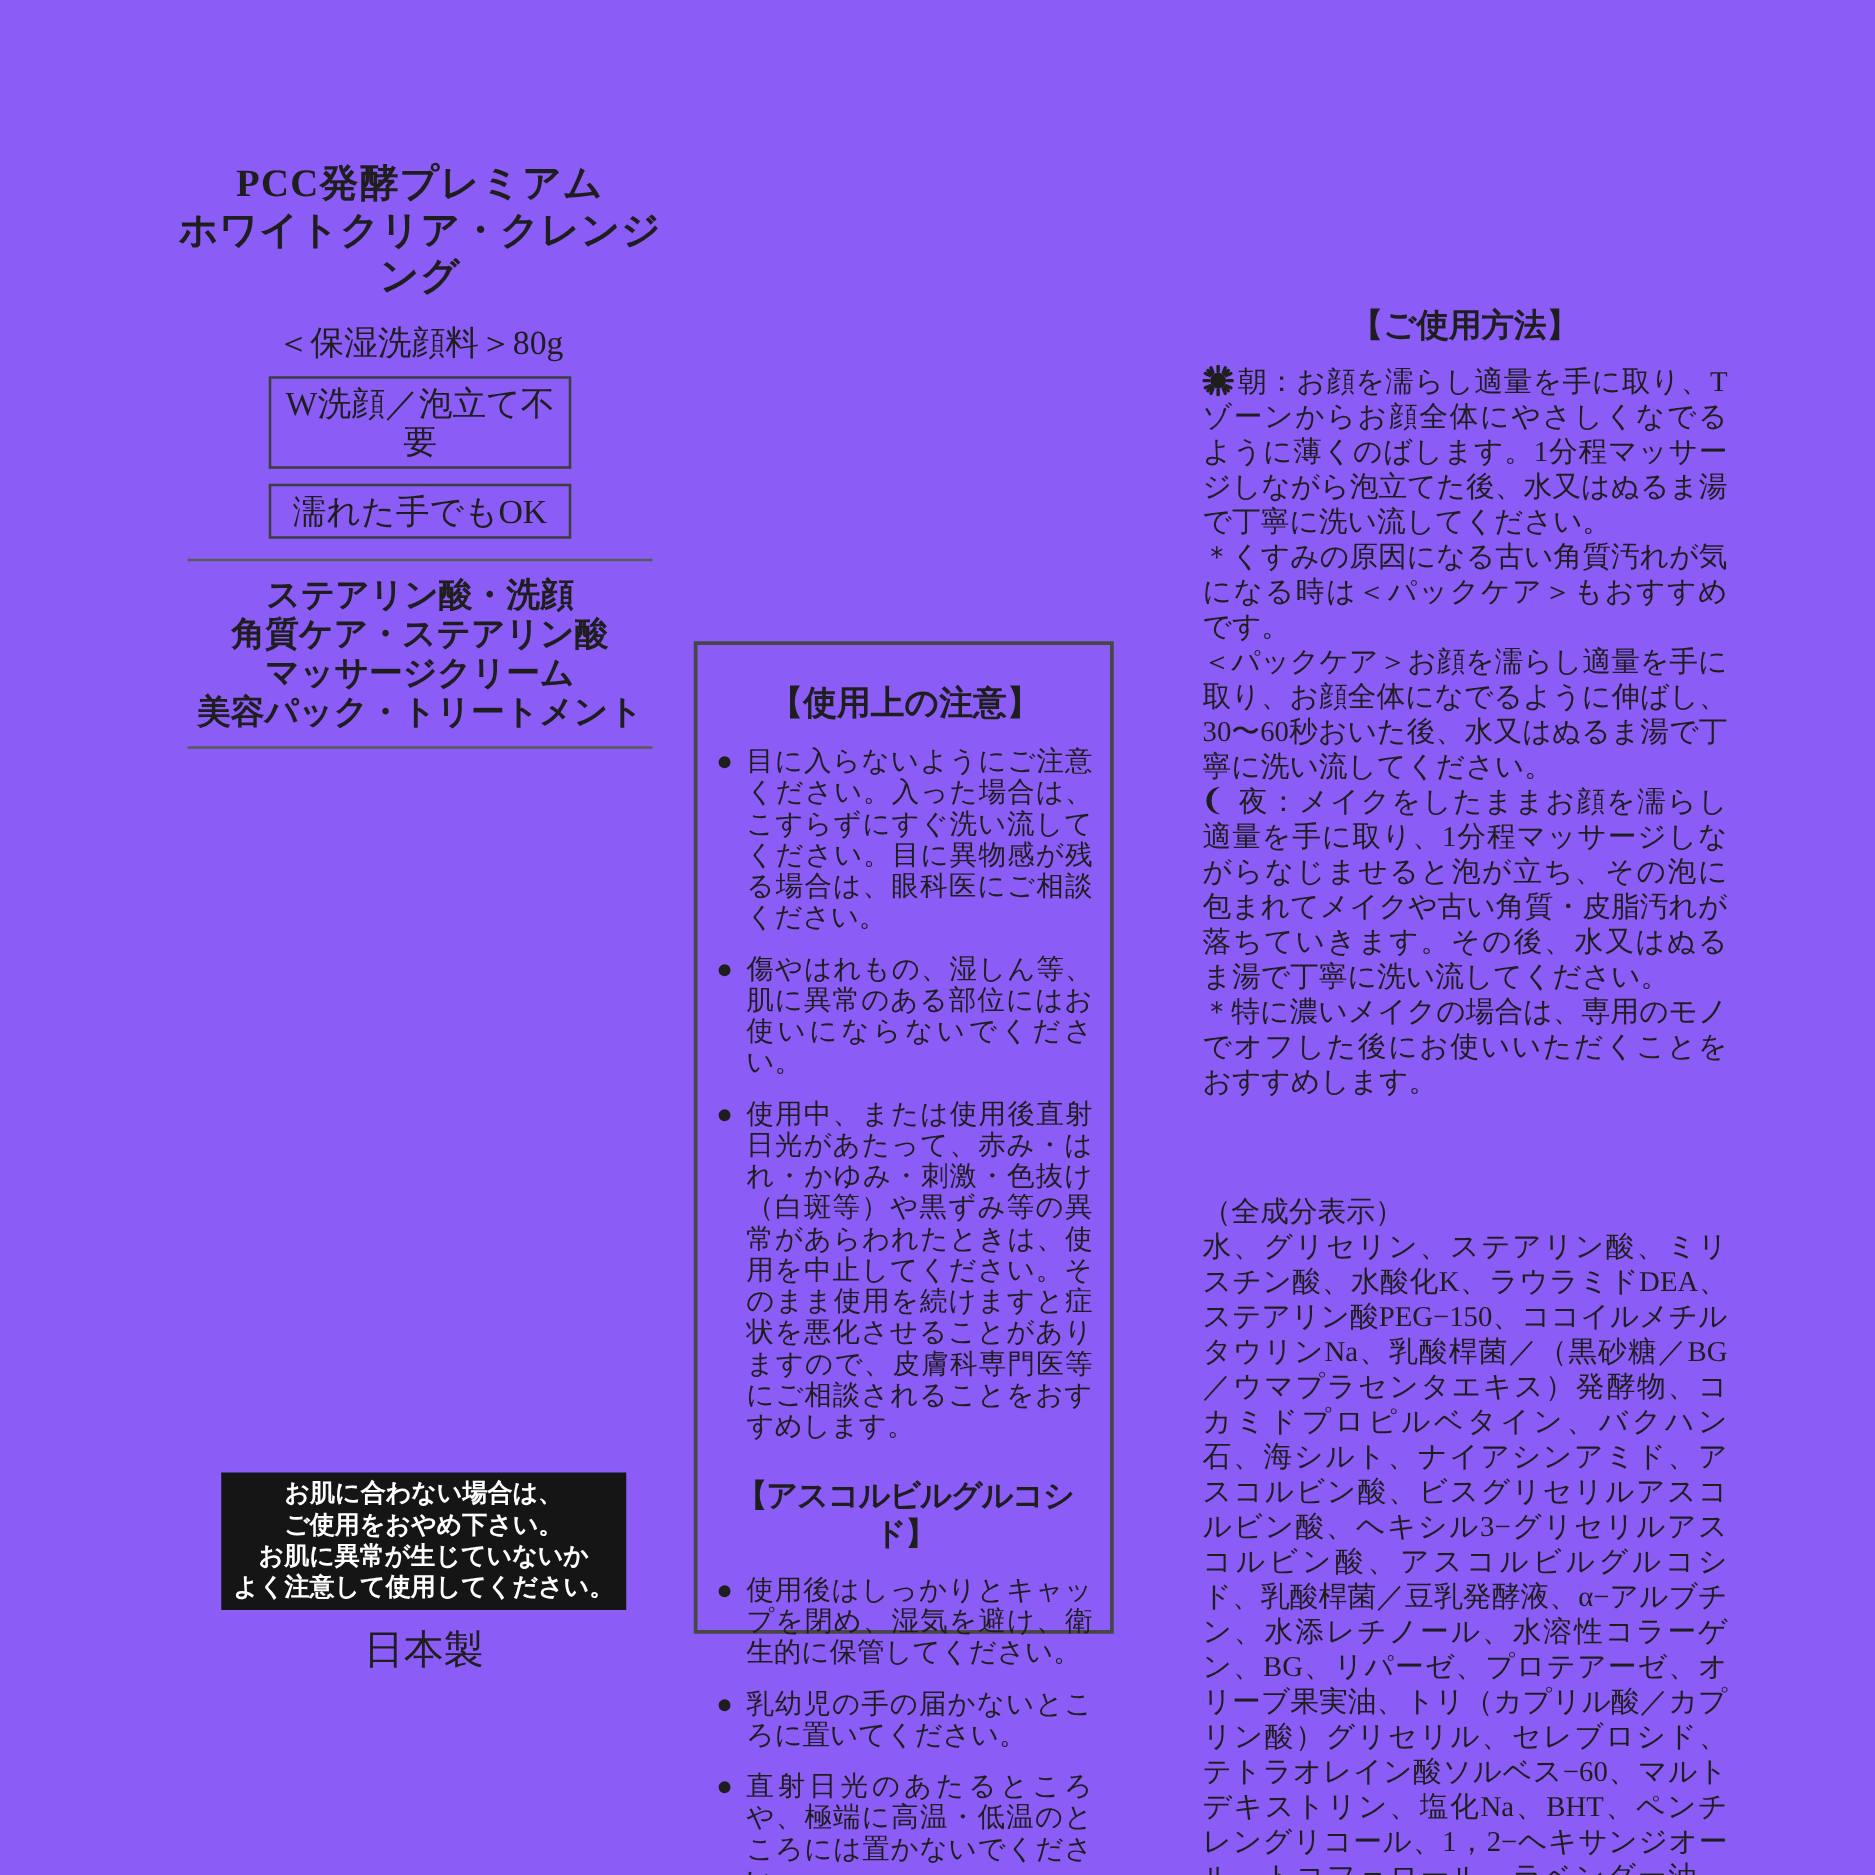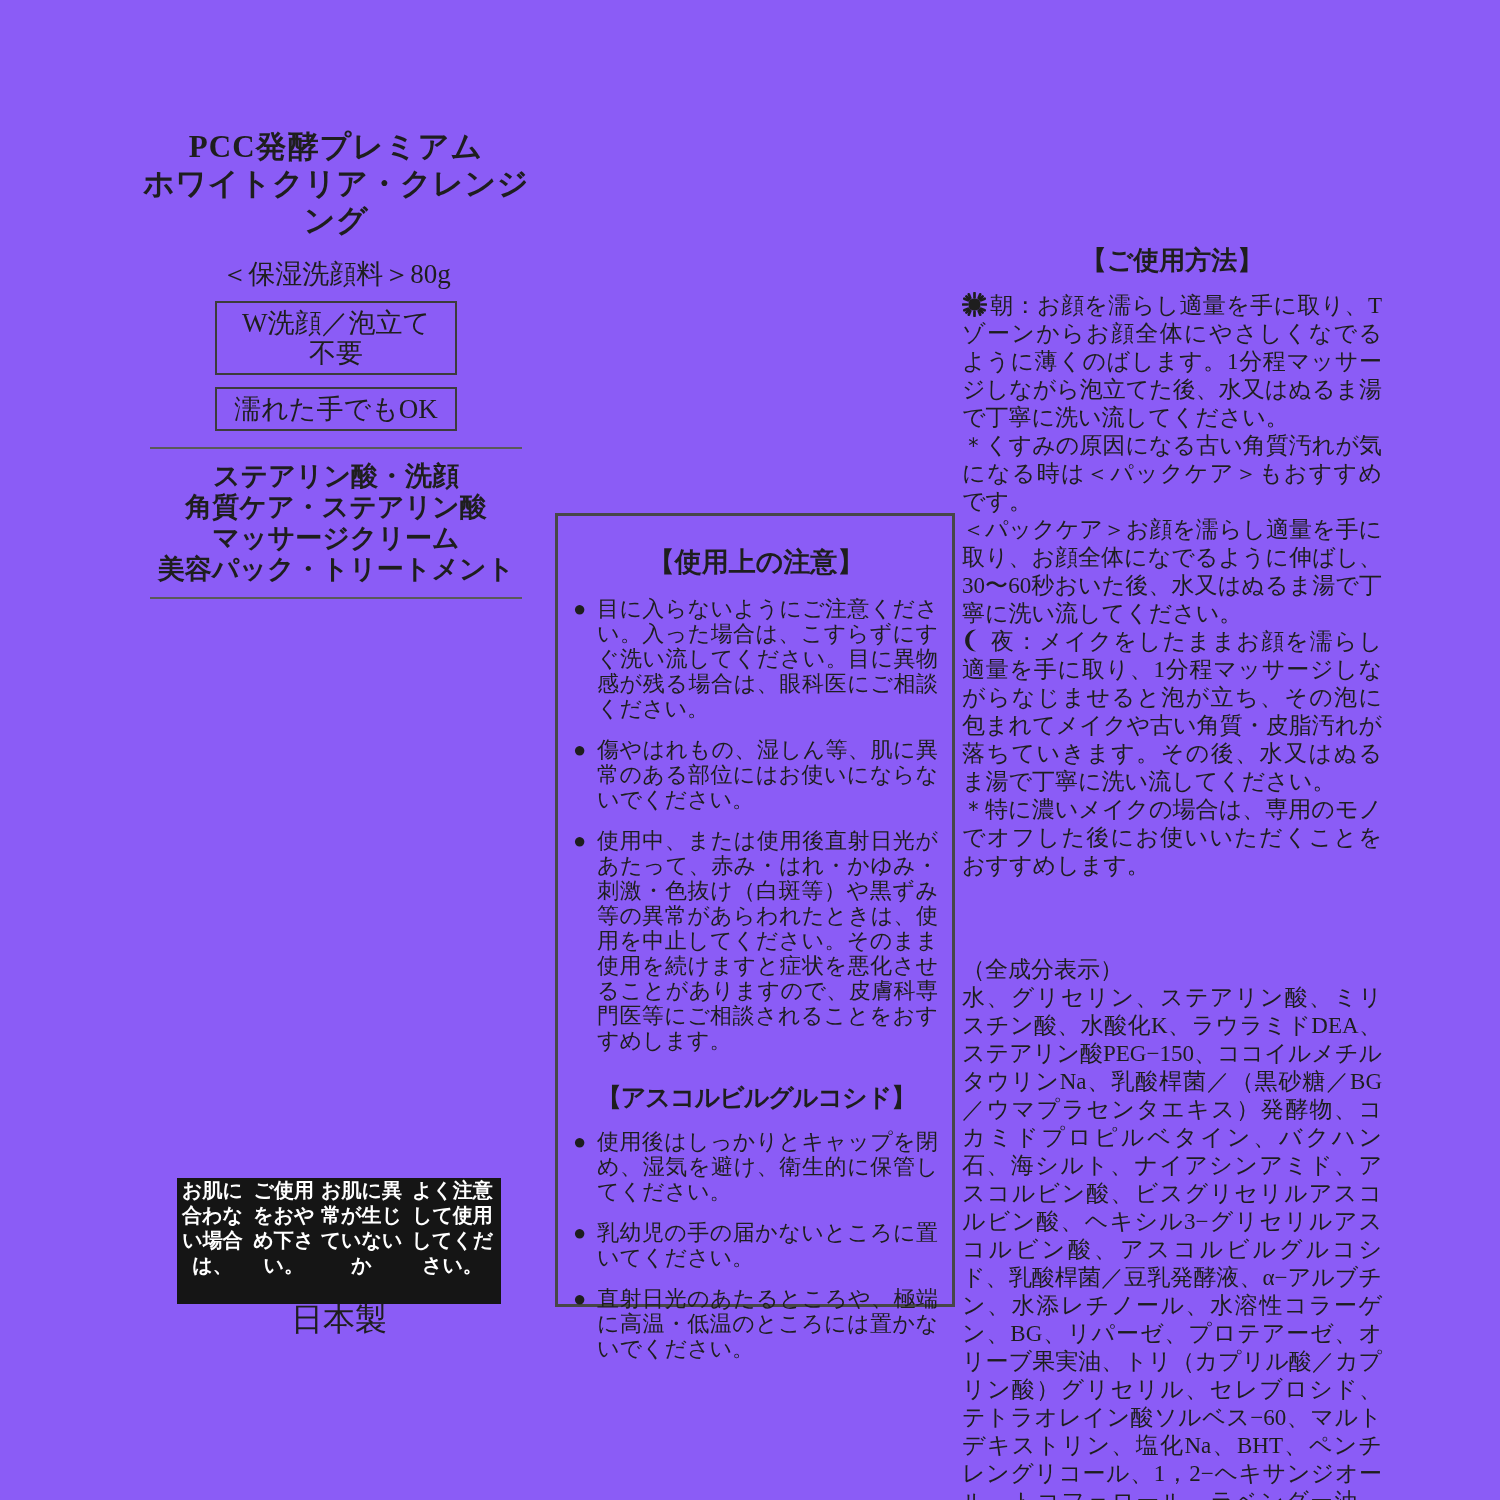--- a/index.html
+++ b/index.html
@@ -7,46 +7,46 @@
     position:relative;width:1500px;height:1500px;background:#8b5cf6;
     font-family:Liberation Serif, serif;
     color:#1e1e1e;overflow:hidden;
   }
   
   .left-col{position:absolute;left:140px;top:128px;width:392px;text-align:center;}
   .title1{font-size:31px;font-weight:600;line-height:37px;letter-spacing:1px;}
   .title2{font-size:31px;font-weight:600;line-height:37px;letter-spacing:0.5px;}
   .subtitle{margin-top:20px;font-size:27px;line-height:30px;}
   .badge{box-sizing:border-box;width:242px;margin:12px auto 0;border:2px solid #3c3c3c;
-         padding:5px 16px;font-size:27px;line-height:30px;text-align:center;}
+         padding:5px 2px;font-size:27px;line-height:30px;text-align:center;}
   .rule{border:none;border-top:2px solid #5a5a5a;width:372px;margin:16px auto 0;}
   .functions{margin-top:12px;font-size:27px;font-weight:600;line-height:31px;}
   .rule2{margin-top:12px;}
   
-  .caution-box{position:absolute;left:555px;top:513px;width:400px;height:794px;
+  .caution-box{position:absolute;left:555px;top:513px;width:336px;height:794px;
     box-sizing:border-box;border:3px solid #474747;padding:24px 14px 0 16px;}
   .box-header{font-size:27px;font-weight:700;text-align:center;line-height:32px;margin:6px 0 18px;}
   .box-header2{font-size:25px;font-weight:700;text-align:center;line-height:30px;margin:30px 0 16px;letter-spacing:-1px;}
   .bullet-item{position:relative;padding-left:23px;margin-bottom:16px;
     font-size:22px;line-height:25px;text-align:justify;}
   .bullet-item .dot{position:absolute;left:-1px;top:0;}
   
   .right-col{position:absolute;left:962px;top:246px;width:420px;
     font-size:23px;line-height:28px;text-align:justify;}
   .usage-header{font-size:26px;font-weight:700;text-align:center;line-height:30px;margin-bottom:16px;text-align:center;}
   .para{margin:0;}
   .para+.para{margin-top:0;}
   .gap-s{margin-top:8px;}
   .gap-m{margin-top:14px;}
   .icon{display:inline-block;width:25px;height:25px;vertical-align:-4px;margin-right:3px;}
   .ingredients{margin-top:76px;}
   .ingredients-title{line-height:28px;}
   
-  .warning-box{position:absolute;left:177px;top:1178px;width:324px;height:126px;
-    background:#151515;color:#ffffff;display:flex;flex-direction:row;
+  .warning-box{position:absolute;left:177px;top:1178px;width:324px;height:110px;
+    background:#151515;color:#ffffff;display:flex;flex-direction:column;
     justify-content:center;text-align:center;font-size:20px;font-weight:700;line-height:25px;}
   .origin{position:absolute;left:177px;top:1298px;width:324px;text-align:center;font-size:32px;}
 </style>
 </head>
 <body>
 
 <div class="sheet">
 
   <div class="left-col">
     <div class="title1">PCC発酵プレミアム</div>

